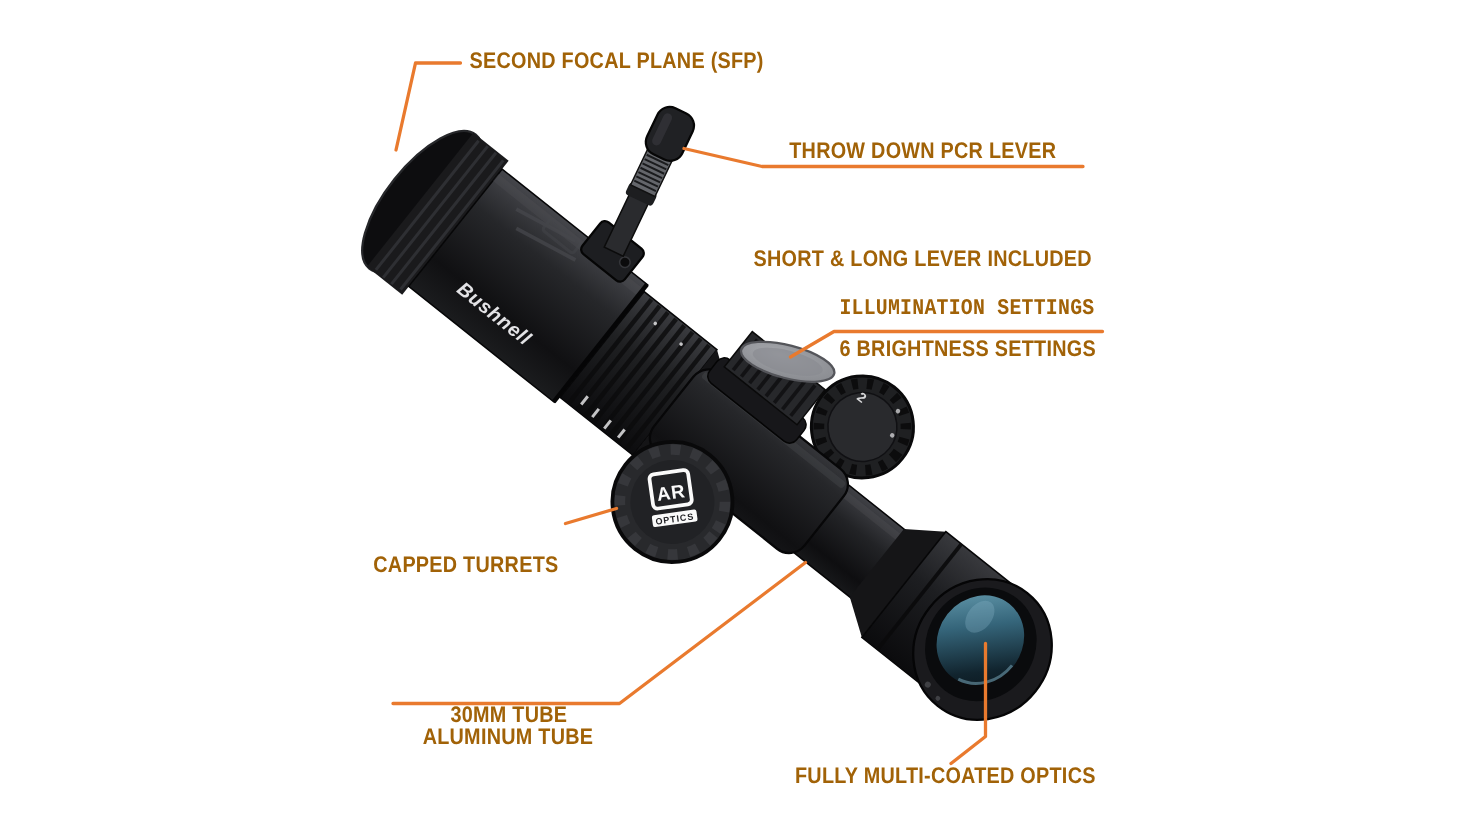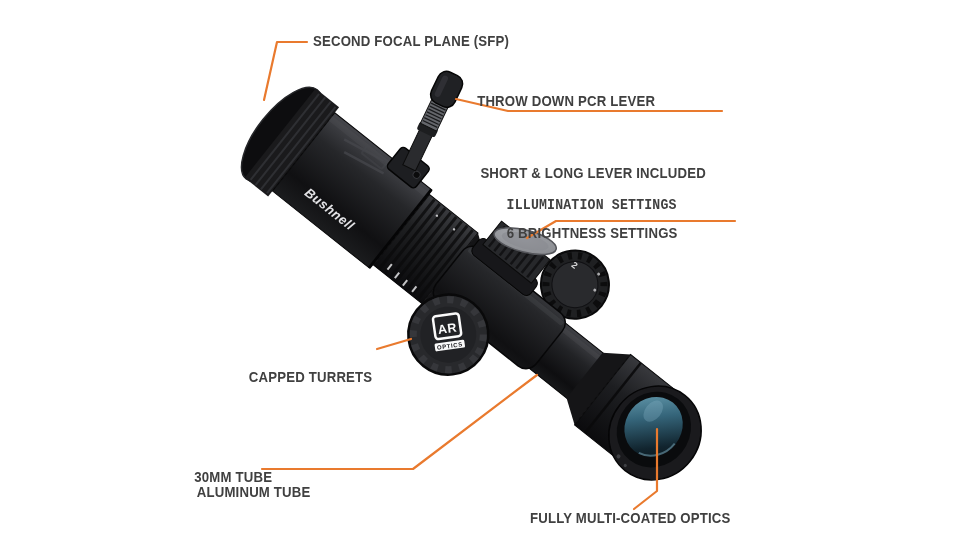--- a/index.html
+++ b/index.html
@@ -1,22 +1,22 @@
 <!DOCTYPE html>
 <html><head>
 <meta charset="utf-8">
 <style>
   html,body{margin:0;padding:0;background:#ffffff;}
   #stage{position:relative;width:978px;height:550px;background:#ffffff;overflow:hidden;
          font-family:"Liberation Sans",sans-serif;}
   #art{position:absolute;left:0;top:0;}
-  .lbl{position:absolute;font:700 15px/13px "Liberation Sans",sans-serif;color:#404040;
+  .lbl{position:absolute;font:700 15px/13px "Liberation Sans",sans-serif;color:#a16207;
        letter-spacing:.2px;white-space:nowrap;}
   .lbl .sc{display:inline-block;transform:scaleX(.88);transform-origin:0 50%;}
-  .lbl-c{}
+  .lbl-c{text-align:center;}
   .lbl-c .sc{transform-origin:50% 50%;}
   .lbl-r{text-align:right;}
   .lbl-r .sc{transform-origin:100% 50%;}
   .svg-brand{font:italic 700 13px "Liberation Sans",sans-serif;letter-spacing:.5px;fill:#e3e3e6;}
   .svg-ar{font:700 12.5px "Liberation Sans",sans-serif;fill:#fafafa;letter-spacing:.5px;}
   .svg-ar-sub{font:700 6px "Liberation Sans",sans-serif;fill:#232327;letter-spacing:.6px;}
   .svg-dial{font:700 9px "Liberation Sans",sans-serif;fill:#d9d9db;}
 </style>
 </head>
 <body>

